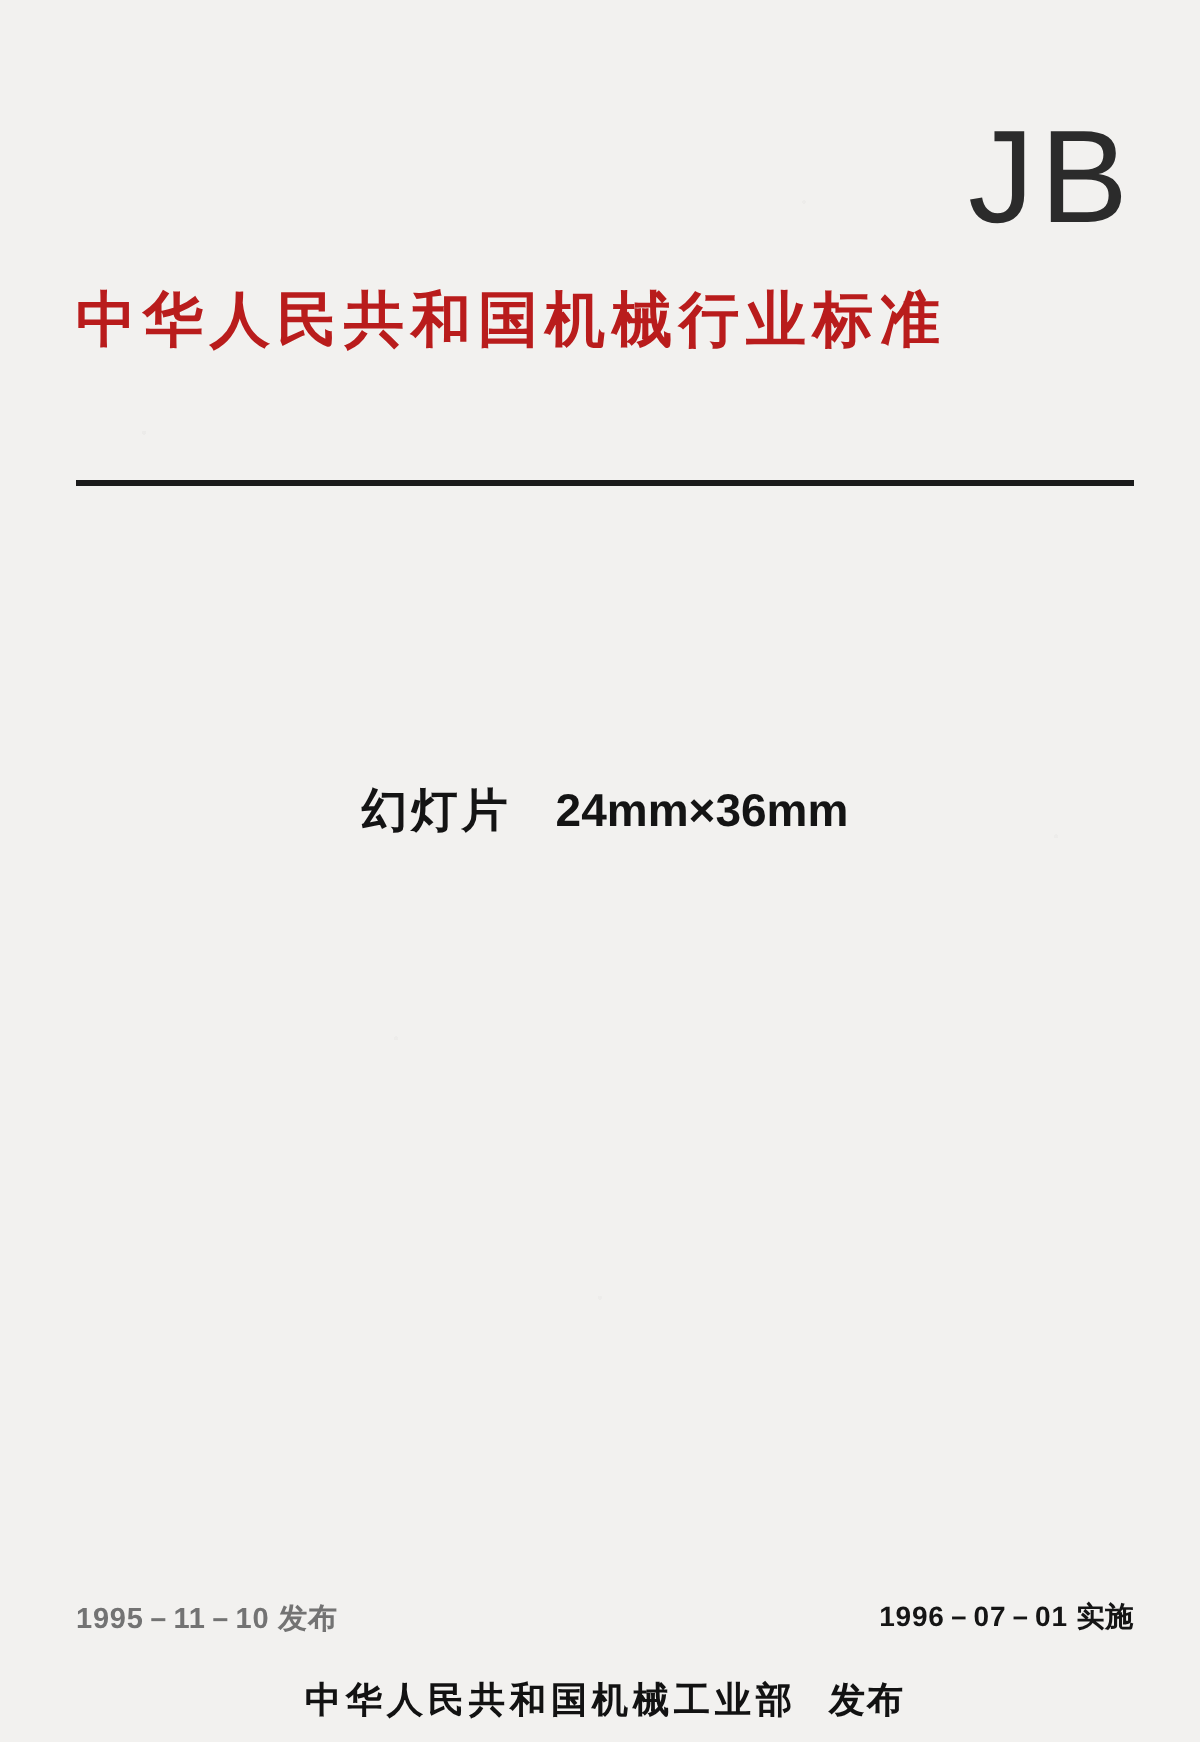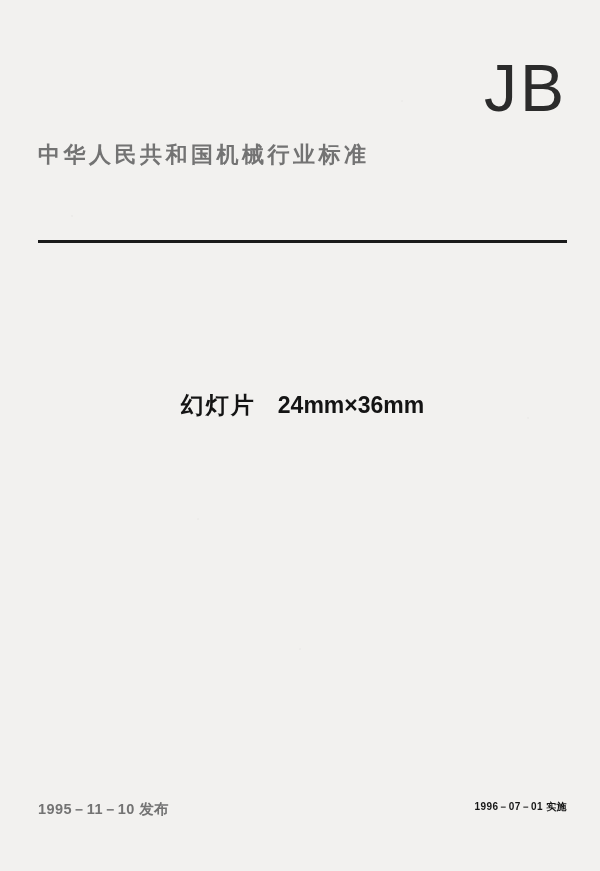--- a/index.html
+++ b/index.html
@@ -52,24 +52,24 @@
     letter-spacing: 3px;
     font-weight: 400;
     color: #2b2b2b;
     font-family: "Liberation Sans", sans-serif;
   }
 
   .org-title {
     position: absolute;
     left: 0;
     top: 140px;
-    font-size: 22px;
+    font-size: 30px;
     letter-spacing: 3.5px;
     font-weight: 700;
-    color: #737373;
+    color: #b91c1c;
     font-family: "DejaVu Sans", sans-serif;
   }
 
   .std-number {
     position: absolute;
     right: 0;
     top: 205px;
     font-size: 16px;
     letter-spacing: 0.5px;
     color: #1a1a1a;
@@ -122,21 +122,21 @@
     font-size: 14.5px;
     font-weight: 700;
     letter-spacing: 0.4px;
     color: #737373;
     font-family: "Liberation Sans", sans-serif;
   }
   .effective-date {
     position: absolute;
     right: 0;
     top: 0;
-    font-size: 10px;
+    font-size: 14px;
     font-weight: 700;
     letter-spacing: 0.4px;
     color: #151515;
     font-family: "Liberation Sans", sans-serif;
   }
 
   .publisher {
     position: absolute;
     left: 0;
     right: 0;
@@ -168,15 +168,18 @@
 
     <div class="doc-title">
       <span class="cn">幻灯片</span><span class="size">24mm×36mm</span>
     </div>
 
     <div class="footer-dates">
       <div class="issue-date">1995－11－10 发布</div>
       <div class="effective-date">1996－07－01 实施</div>
     </div>
 
+    <div class="publisher">
+      <span>中华人民共和国机械工业部</span><span class="pub-verb">发布</span>
+    </div>
 
   </div>
 </div>
 
 </body></html>

